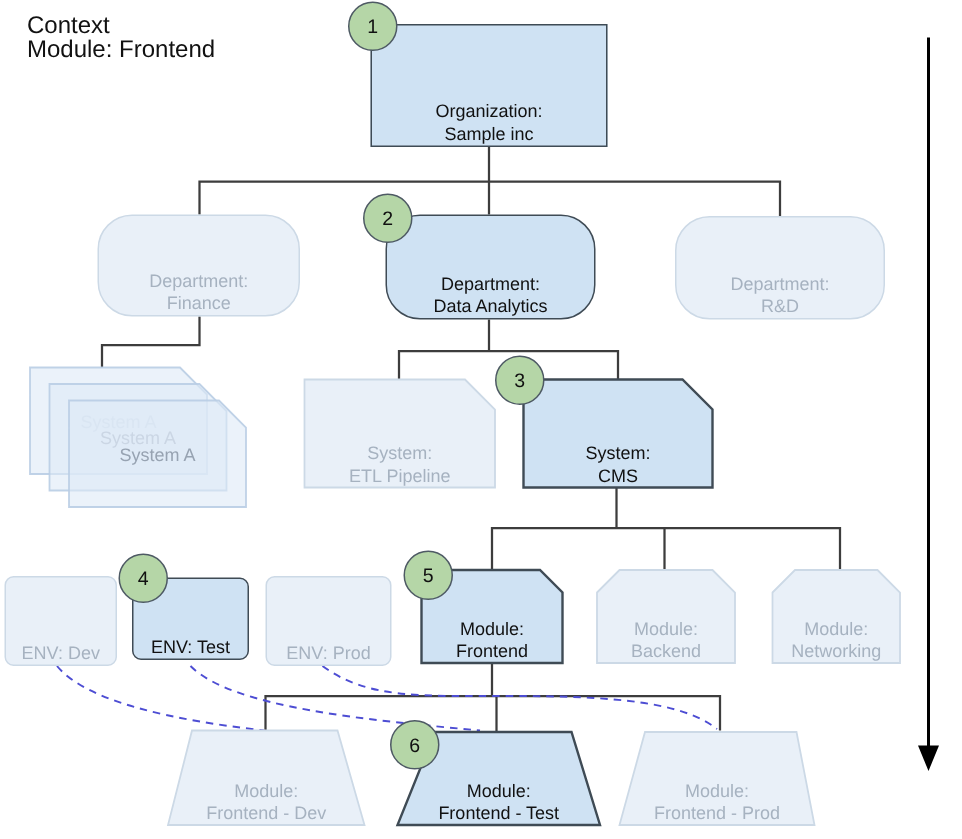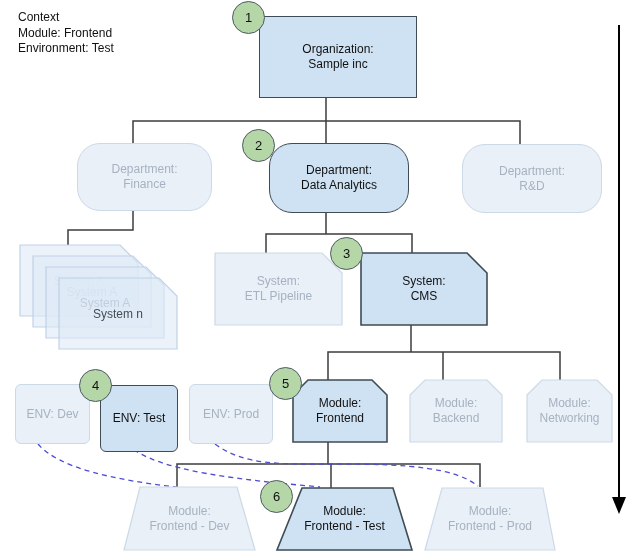--- a/index.html
+++ b/index.html
@@ -1,39 +1,39 @@
 <!DOCTYPE html>
 <html><head>
 <meta charset="utf-8">
 <style>
   html,body{margin:0;padding:0;background:#ffffff;}
   #canvas{
     position:relative;width:641px;height:559px;background:#ffffff;
     font-family:"Liberation Sans", sans-serif;overflow:hidden;
   }
   #connector-layer{position:absolute;left:0;top:0;width:641px;height:559px;z-index:1;}
-  .node{position:absolute;z-index:2;display:flex;align-items:center;justify-content:center;text-align:center;margin-left:12px;}
+  .node{position:absolute;z-index:2;display:flex;align-items:flex-end;justify-content:center;text-align:center;}
   .node .shape{position:absolute;left:0;top:0;overflow:visible;z-index:0;}
   .node .lbl{position:relative;z-index:1;font-size:12px;line-height:15px;white-space:pre-line;}
   
   .active-box{background:#cfe2f3;border:1.6px solid #3f4b55;color:#111111;}
   .faded-box{background:#e9f0f8;border:1.2px solid #ccd9e6;color:#a6b2c0;}
   .round12{border-radius:23px;}
   .round9{border-radius:6px;}
   .active-text{color:#111111;}
   .faded-text{color:#a6b2c0;}
   .badge{
     position:absolute;z-index:3;width:33px;height:33px;border-radius:50%;
     background:#b5d6a7;border:1.6px solid #4e5a64;box-sizing:border-box;
     display:flex;align-items:center;justify-content:center;
     font-size:13px;color:#111111;
   }
   #context-block{
     position:absolute;left:18px;top:10px;z-index:2;
-    font-size:12px;line-height:15.5px;color:#111111;
+    font-size:16px;line-height:15.5px;color:#111111;
   }
   .stack-card{position:absolute;z-index:2;display:flex;align-items:center;justify-content:center;}
   .stack-card svg{position:absolute;left:0;top:0;overflow:visible;}
   .stack-card .lbl{position:relative;z-index:1;font-size:12px;}
 </style>
 </head>
 <body>
 
 <div id="canvas">
 
@@ -55,21 +55,20 @@
 
     <g>
       <path d="M619,25 V498" stroke="#000000" stroke-width="2" fill="none"></path>
       <polygon points="612,497 626,497 619,514" fill="#000000"></polygon>
     </g>
   </svg>
 
   <div id="context-block">
     <div>Context</div>
     <div>Module: Frontend</div>
-    <div>Environment: Test</div>
   </div>
 
   <div class="node active-box" style="left:247px;top:16px;width:158px;height:82px;box-sizing:border-box;">
     <span class="lbl">Organization:
 Sample inc</span>
   </div>
   <div class="badge" style="left:232px;top:1px;">
     <span>1</span>
   </div>
 
@@ -100,26 +99,20 @@
       <polygon points="0,0 100,0 118,18 118,71 0,71" fill="rgba(222,234,247,0.6)" stroke="rgba(185,205,228,0.9)" stroke-width="1.2"></polygon>
     </svg>
     <span class="lbl" style="color:#aeb9c8;">System A</span>
   </div>
   <div class="stack-card" style="left:46px;top:267px;width:118px;height:71px;">
     <svg class="shape" width="118" height="71" viewBox="0 0 118 71">
       <polygon points="0,0 100,0 118,18 118,71 0,71" fill="rgba(222,234,247,0.6)" stroke="rgba(185,205,228,0.9)" stroke-width="1.2"></polygon>
     </svg>
     <span class="lbl" style="color:#97a3b2;">System A</span>
   </div>
-  <div class="stack-card" style="left:59px;top:278px;width:118px;height:71px;">
-    <svg class="shape" width="118" height="71" viewBox="0 0 118 71">
-      <polygon points="0,0 100,0 118,18 118,71 0,71" fill="rgba(222,234,247,0.6)" stroke="rgba(185,205,228,0.9)" stroke-width="1.2"></polygon>
-    </svg>
-    <span class="lbl" style="color:#464c54;">System n</span>
-  </div>
 
   <div class="node" style="left:203px;top:253px;width:127px;height:72px;">
     <svg class="shape" width="127" height="72" viewBox="0 0 127 72">
       <polygon points="0,0 107,0 127,20 127,72 0,72" fill="#e9f0f8" stroke="#ccd9e6" stroke-width="1.2"></polygon>
     </svg>
     <span class="lbl faded-text">System:
 ETL Pipeline</span>
   </div>
   <div class="node" style="left:349px;top:253px;width:126px;height:72px;">
     <svg class="shape" width="126" height="72" viewBox="0 0 126 72">
@@ -128,21 +121,21 @@
     <span class="lbl active-text">System:
 CMS</span>
   </div>
   <div class="badge" style="left:330px;top:237px;">
     <span>3</span>
   </div>
 
   <div class="node faded-box round9" style="left:3px;top:384px;width:75px;height:60px;box-sizing:border-box;">
     <span class="lbl">ENV: Dev</span>
   </div>
-  <div class="node active-box round9" style="left:88px;top:385px;width:78px;height:67px;box-sizing:border-box;">
+  <div class="node active-box round9" style="left:88px;top:385px;width:78px;height:55px;box-sizing:border-box;">
     <span class="lbl">ENV: Test</span>
   </div>
   <div class="badge" style="left:79px;top:369px;">
     <span>4</span>
   </div>
   <div class="node faded-box round9" style="left:177px;top:384px;width:84px;height:60px;box-sizing:border-box;">
     <span class="lbl">ENV: Prod</span>
   </div>
 
   <div class="node" style="left:281px;top:380px;width:94px;height:62px;">

